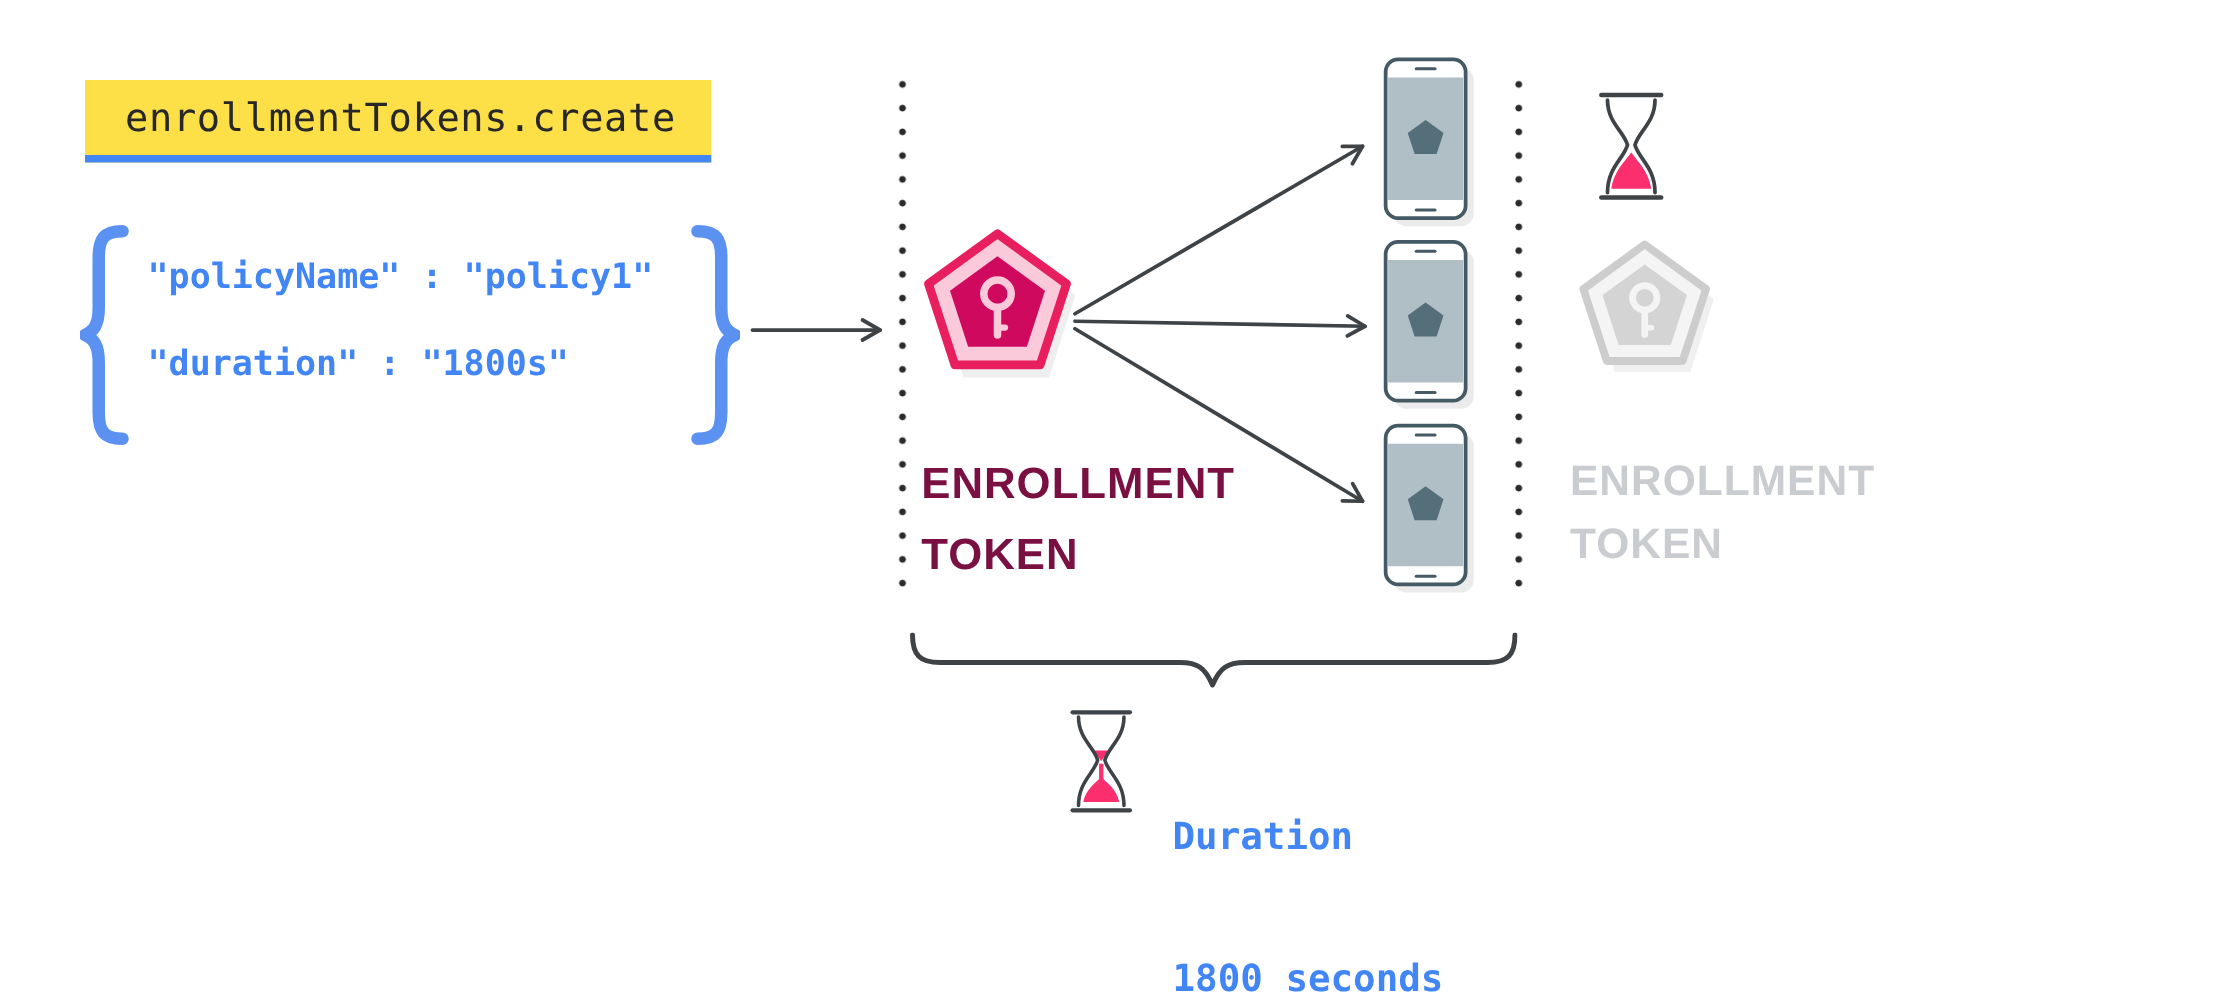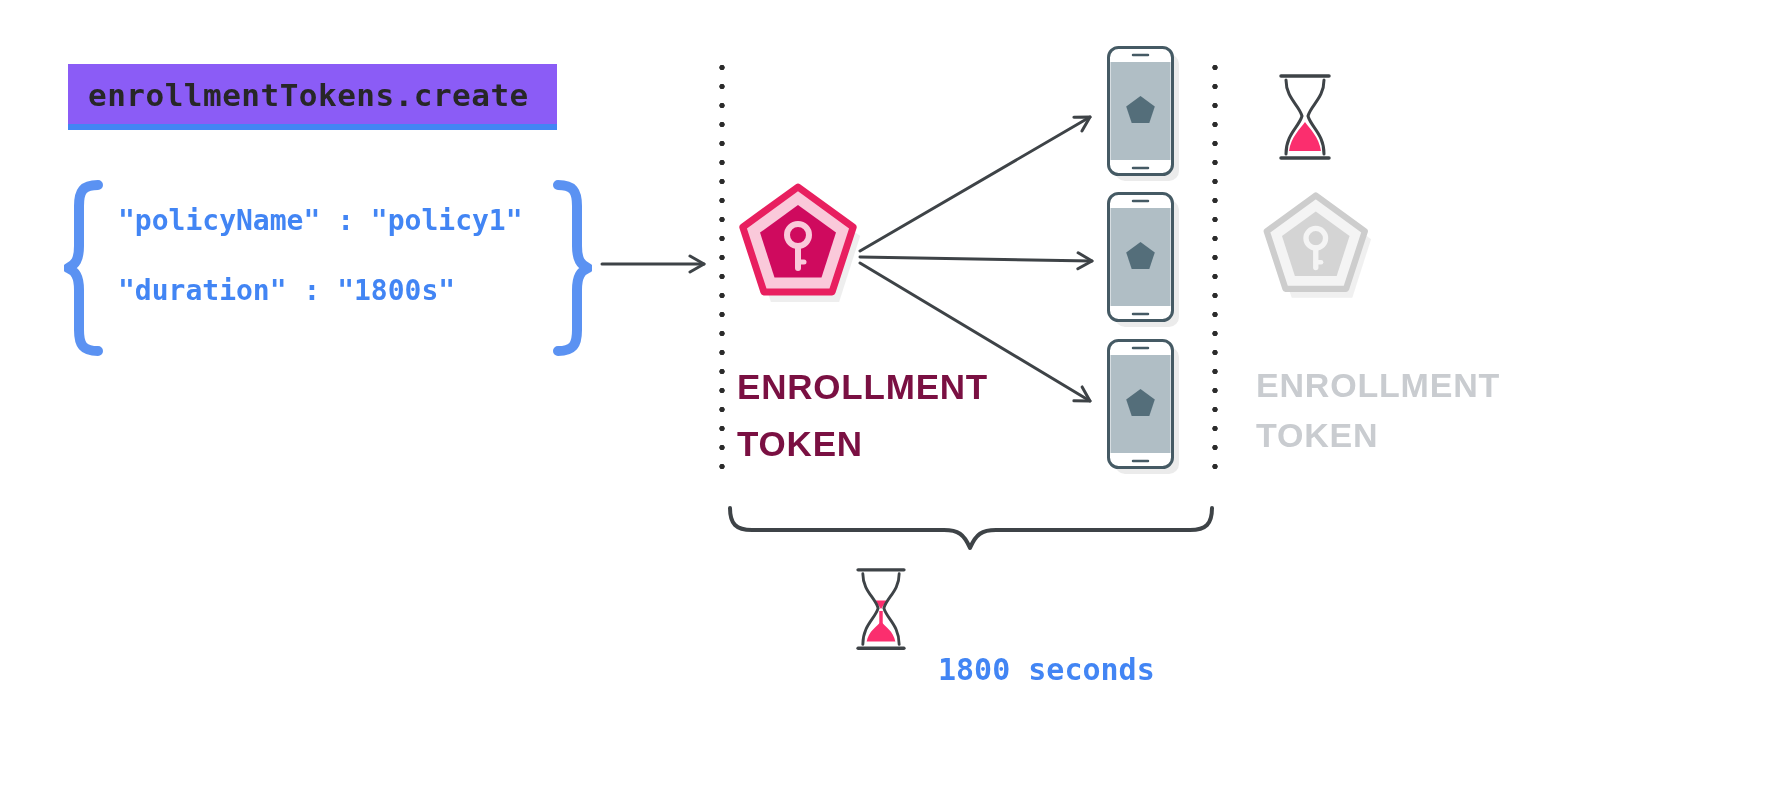--- a/index.html
+++ b/index.html
@@ -4,24 +4,24 @@
 <style>
   html,body { margin:0; padding:0; background:#fff; }
   .canvas {
     position:relative; width:1789px; height:795px; background:#ffffff;
     overflow:hidden; font-family:"Liberation Sans", sans-serif;
   }
 
   
   .api-label {
     position:absolute; left:68px; top:64px;
-    background:#8b5cf6; border-bottom:6px solid #4285f4;
-    padding:13px 28px 11px 20px;
+    background:#fde047; border-bottom:6px solid #4285f4;
+    padding:13px 28px 11px 32px;
     font-family:"DejaVu Sans Mono", monospace;
-    font-weight:bold; font-size:31px; color:#272727; letter-spacing:0.5px;
+    font-weight:normal; font-size:31px; color:#272727; letter-spacing:0.5px;
     white-space:nowrap;
   }
 
   
   .brace-svg { position:absolute; }
   .code-line {
     position:absolute;
     font-family:"DejaVu Sans Mono", monospace;
     font-weight:bold; font-size:28px; color:#4285f4; white-space:pre;
   }
@@ -169,16 +169,17 @@
     <rect x="30.2" y="47" width="3.6" height="30" fill="#fb2e6e"></rect>
     <path d="M 32,58 C 36,63 45,68 47,79 L 17,79 C 19,68 28,63 32,58 Z" fill="#fb2e6e"></path>
     <path d="M 26,36 L 38,36 L 32,45 Z" fill="#fb2e6e"></path>
     <path d="M 13,8 C 13,26 26,33 29,44 C 26,55 13,62 13,82" fill="none" stroke="#3e4347" stroke-width="3" stroke-linecap="round"></path>
     <path d="M 51,8 C 51,26 38,33 35,44 C 38,55 51,62 51,82" fill="none" stroke="#3e4347" stroke-width="3" stroke-linecap="round"></path>
     <line x1="8" y1="4" x2="56" y2="4" stroke="#3e4347" stroke-width="3.5" stroke-linecap="round"></line>
     <line x1="8" y1="86" x2="56" y2="86" stroke="#3e4347" stroke-width="3.5" stroke-linecap="round"></line>
   </svg>
 
   <div class="duration-label">
+    <div>Duration</div>
     <div>1800 seconds</div>
   </div>
 
 </div>
 
 </body></html>

